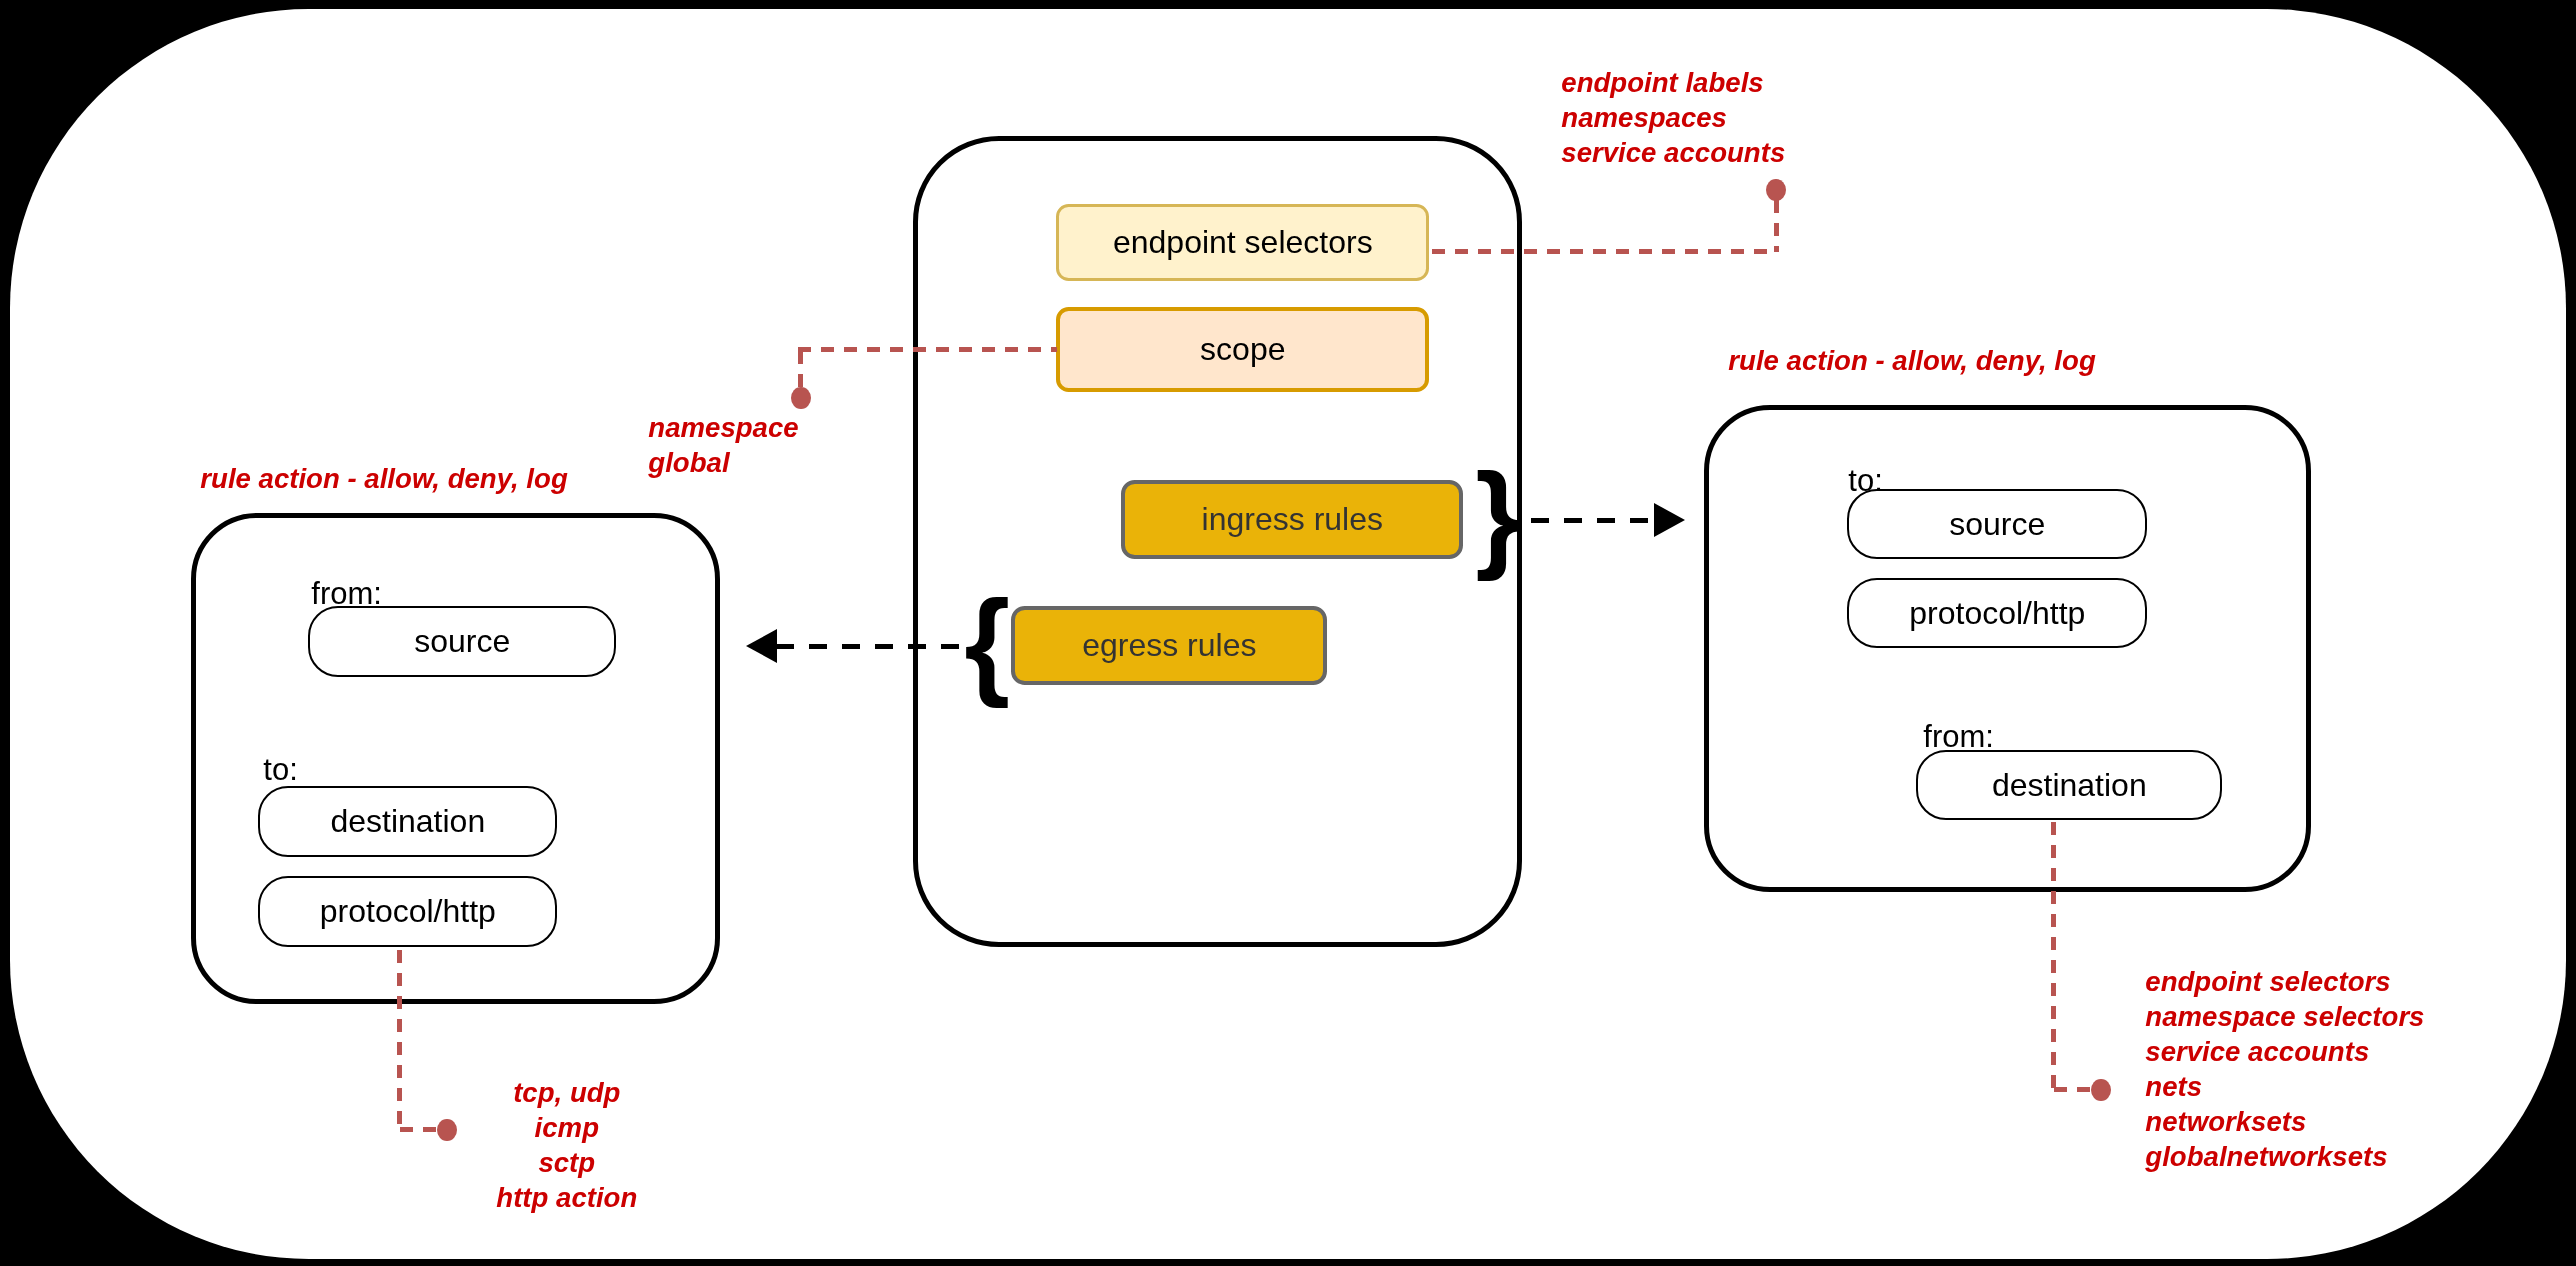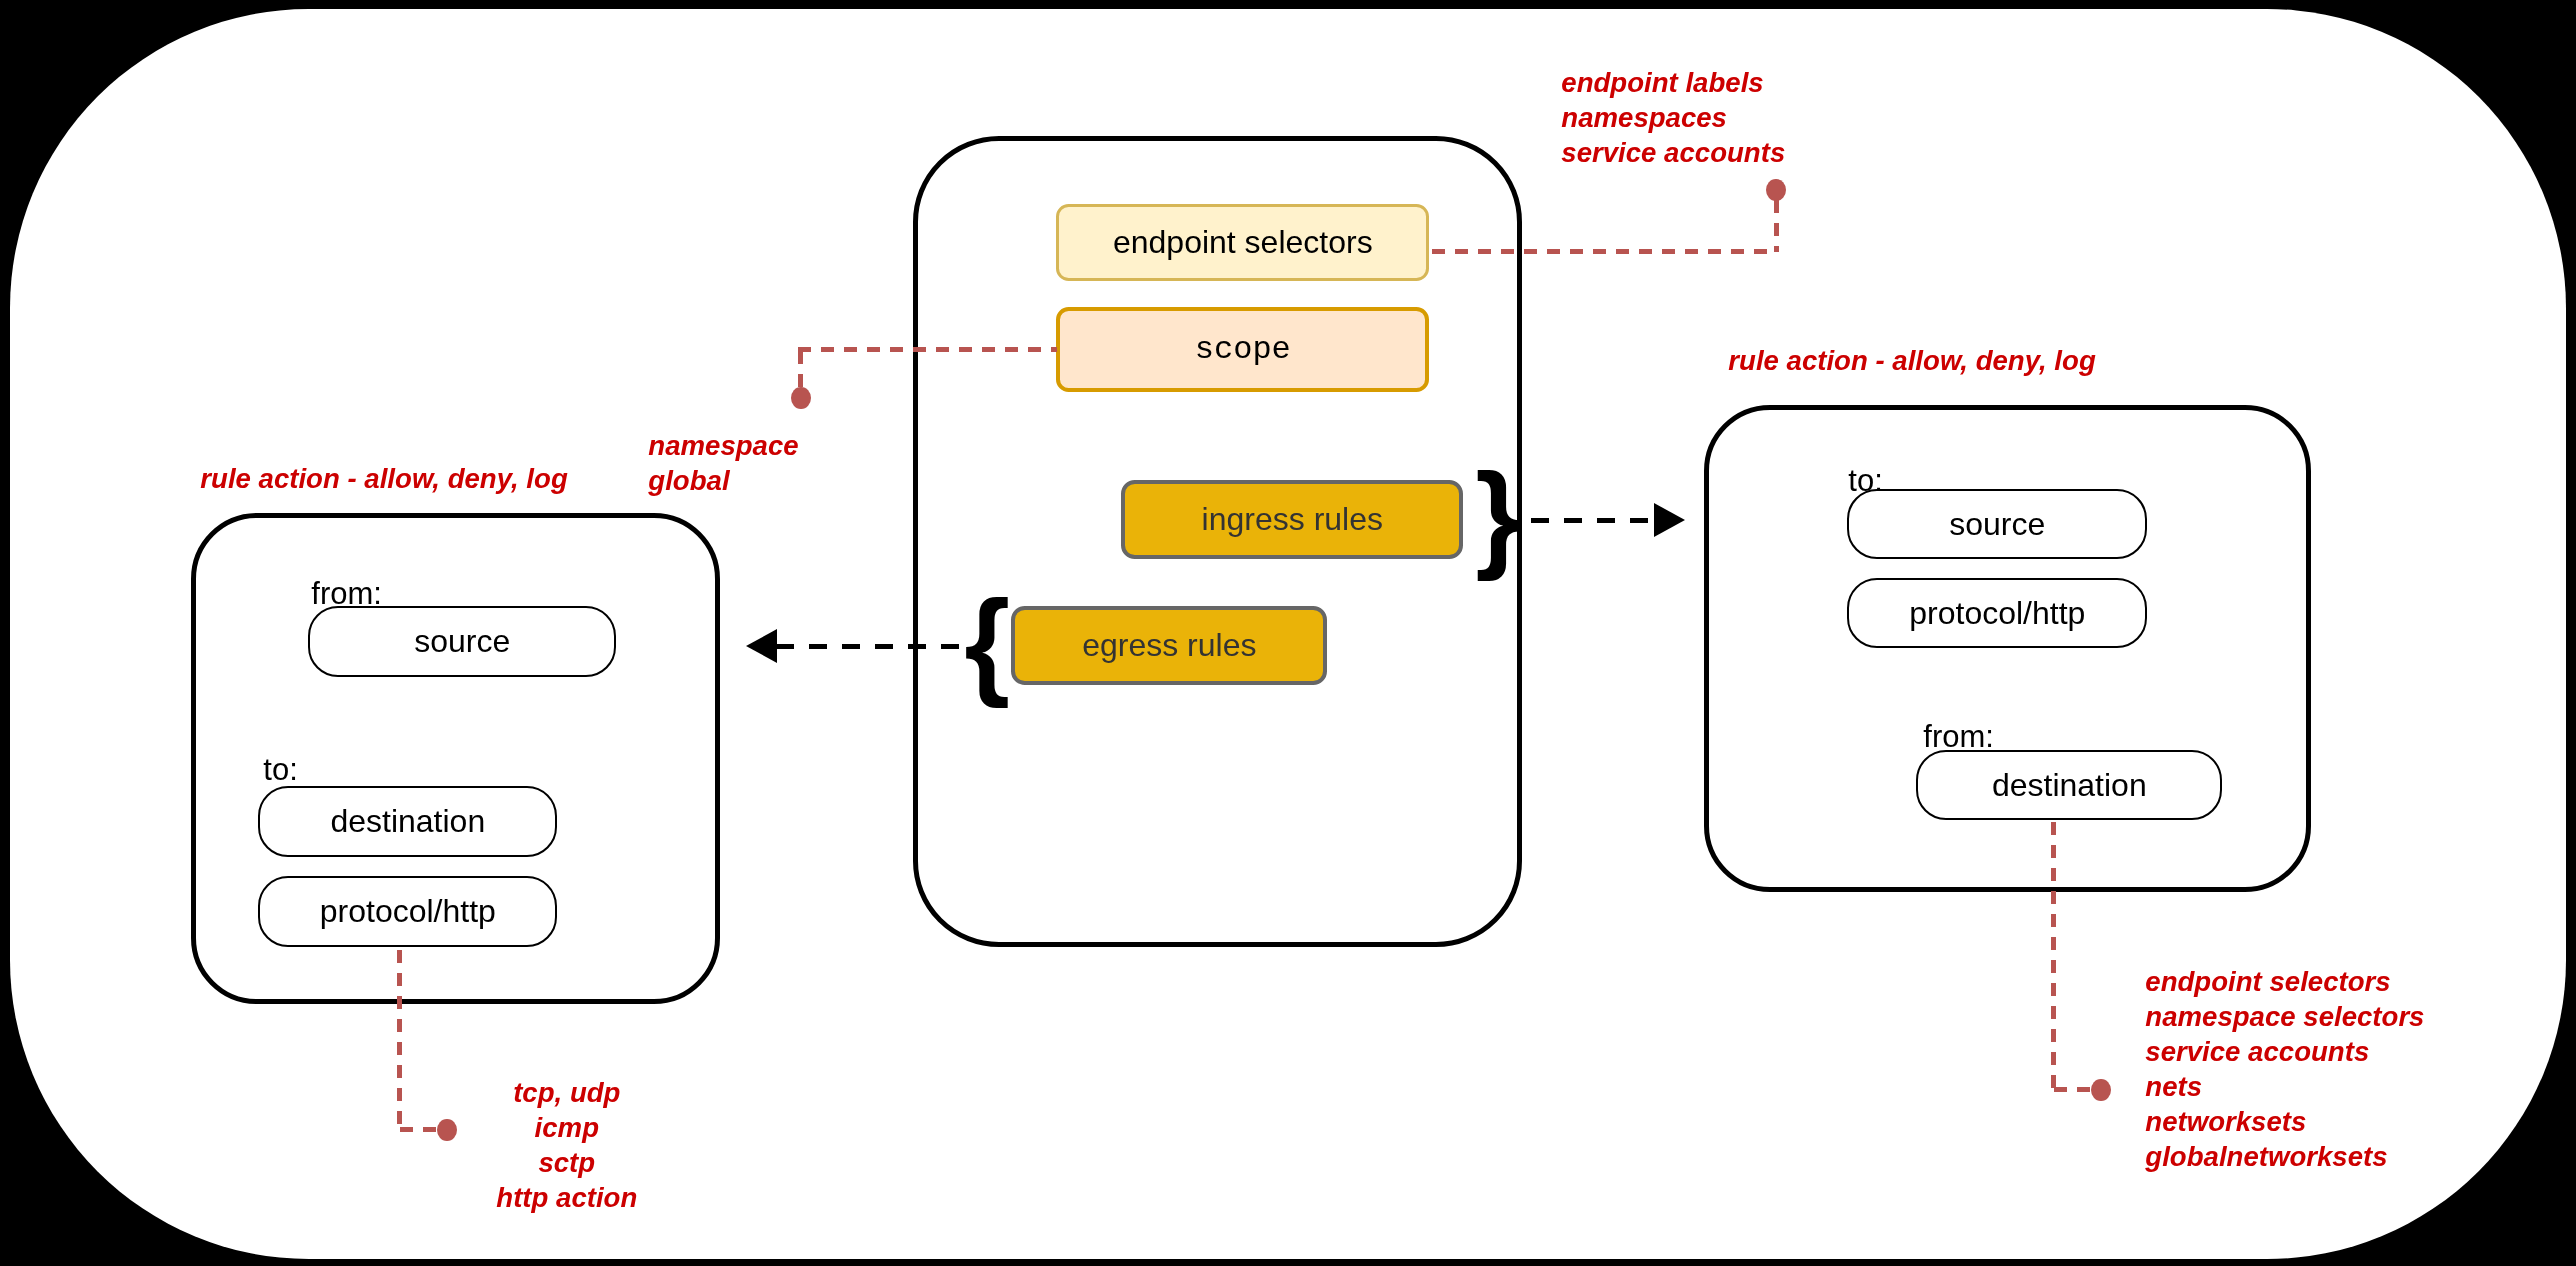--- a/index.html
+++ b/index.html
@@ -68,21 +68,21 @@
 
 <div id="stage">
   <div id="sheet">
 
     <div class="groupbox" style="left:903px;top:127px;width:609px;height:811px;border-radius:86px;"></div>
 
     <div class="pill yellow" style="left:1046px;top:195px;width:373px;height:77px;">
       <span>endpoint selectors</span>
     </div>
 
-    <div class="pill orange" style="left:1046px;top:298px;width:373px;height:85px;font-family:Liberation Mono, monospace;">
+    <div class="pill orange" style="left:1046px;top:298px;width:373px;height:85px;">
       <span>scope</span>
     </div>
 
     <div class="pill gray" style="left:1111px;top:471px;width:342px;height:79px;">
       <span>ingress rules</span>
     </div>
 
     <div class="pill gray" style="left:1001px;top:597px;width:316px;height:79px;">
       <span>egress rules</span>
     </div>
@@ -101,21 +101,21 @@
     <div class="dot" style="left:1756px;top:170px;"></div>
     <div class="note center" style="left:1551px;top:56px;width:437px;">
       <div>endpoint labels</div>
       <div>namespaces</div>
       <div>service accounts</div>
     </div>
 
     <div class="rdash-h" style="left:788px;top:338px;width:259px;"></div>
     <div class="rdash-v" style="left:788px;top:342px;height:36px;"></div>
     <div class="dot" style="left:781px;top:378px;"></div>
-    <div class="note center" style="left:638px;top:419px;width:287px;">
+    <div class="note center" style="left:638px;top:401px;width:287px;">
       <div>namespace</div>
       <div>global</div>
     </div>
 
     <div class="note center" style="left:190px;top:452px;width:379px;">rule action - allow, deny, log</div>
 
     <div class="groupbox" style="left:181px;top:504px;width:529px;height:491px;border-radius:66px;"></div>
 
     <div class="lbl" style="left:301px;top:555px;">from:</div>
     <div class="pill" style="left:298px;top:597px;width:308px;height:71px;">

